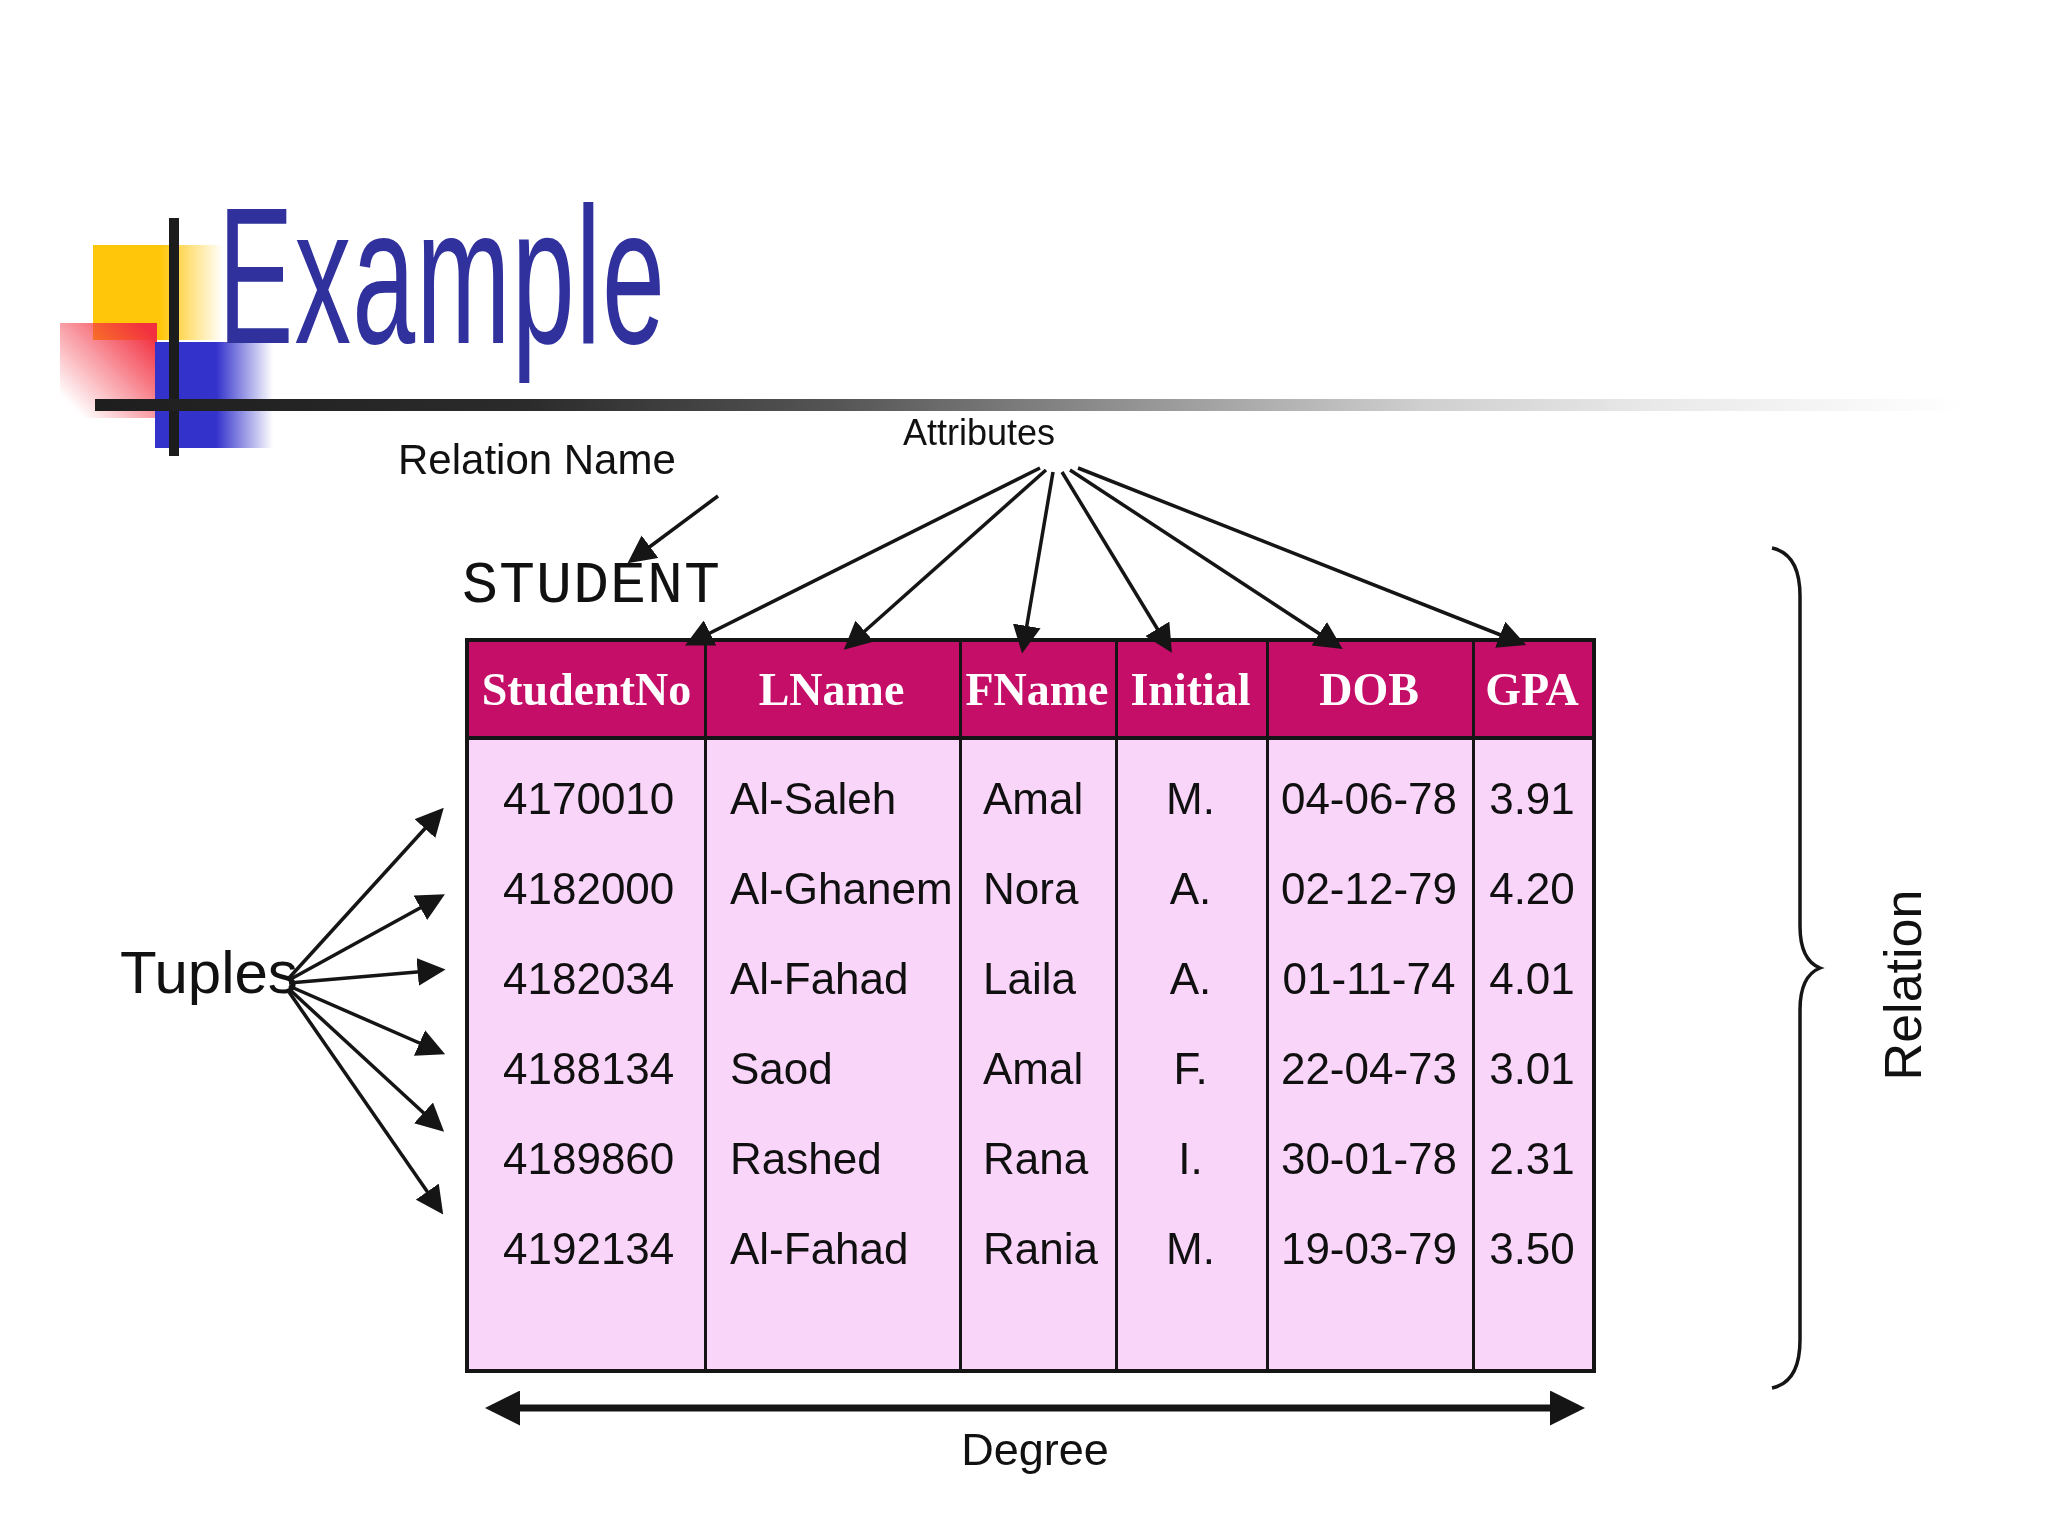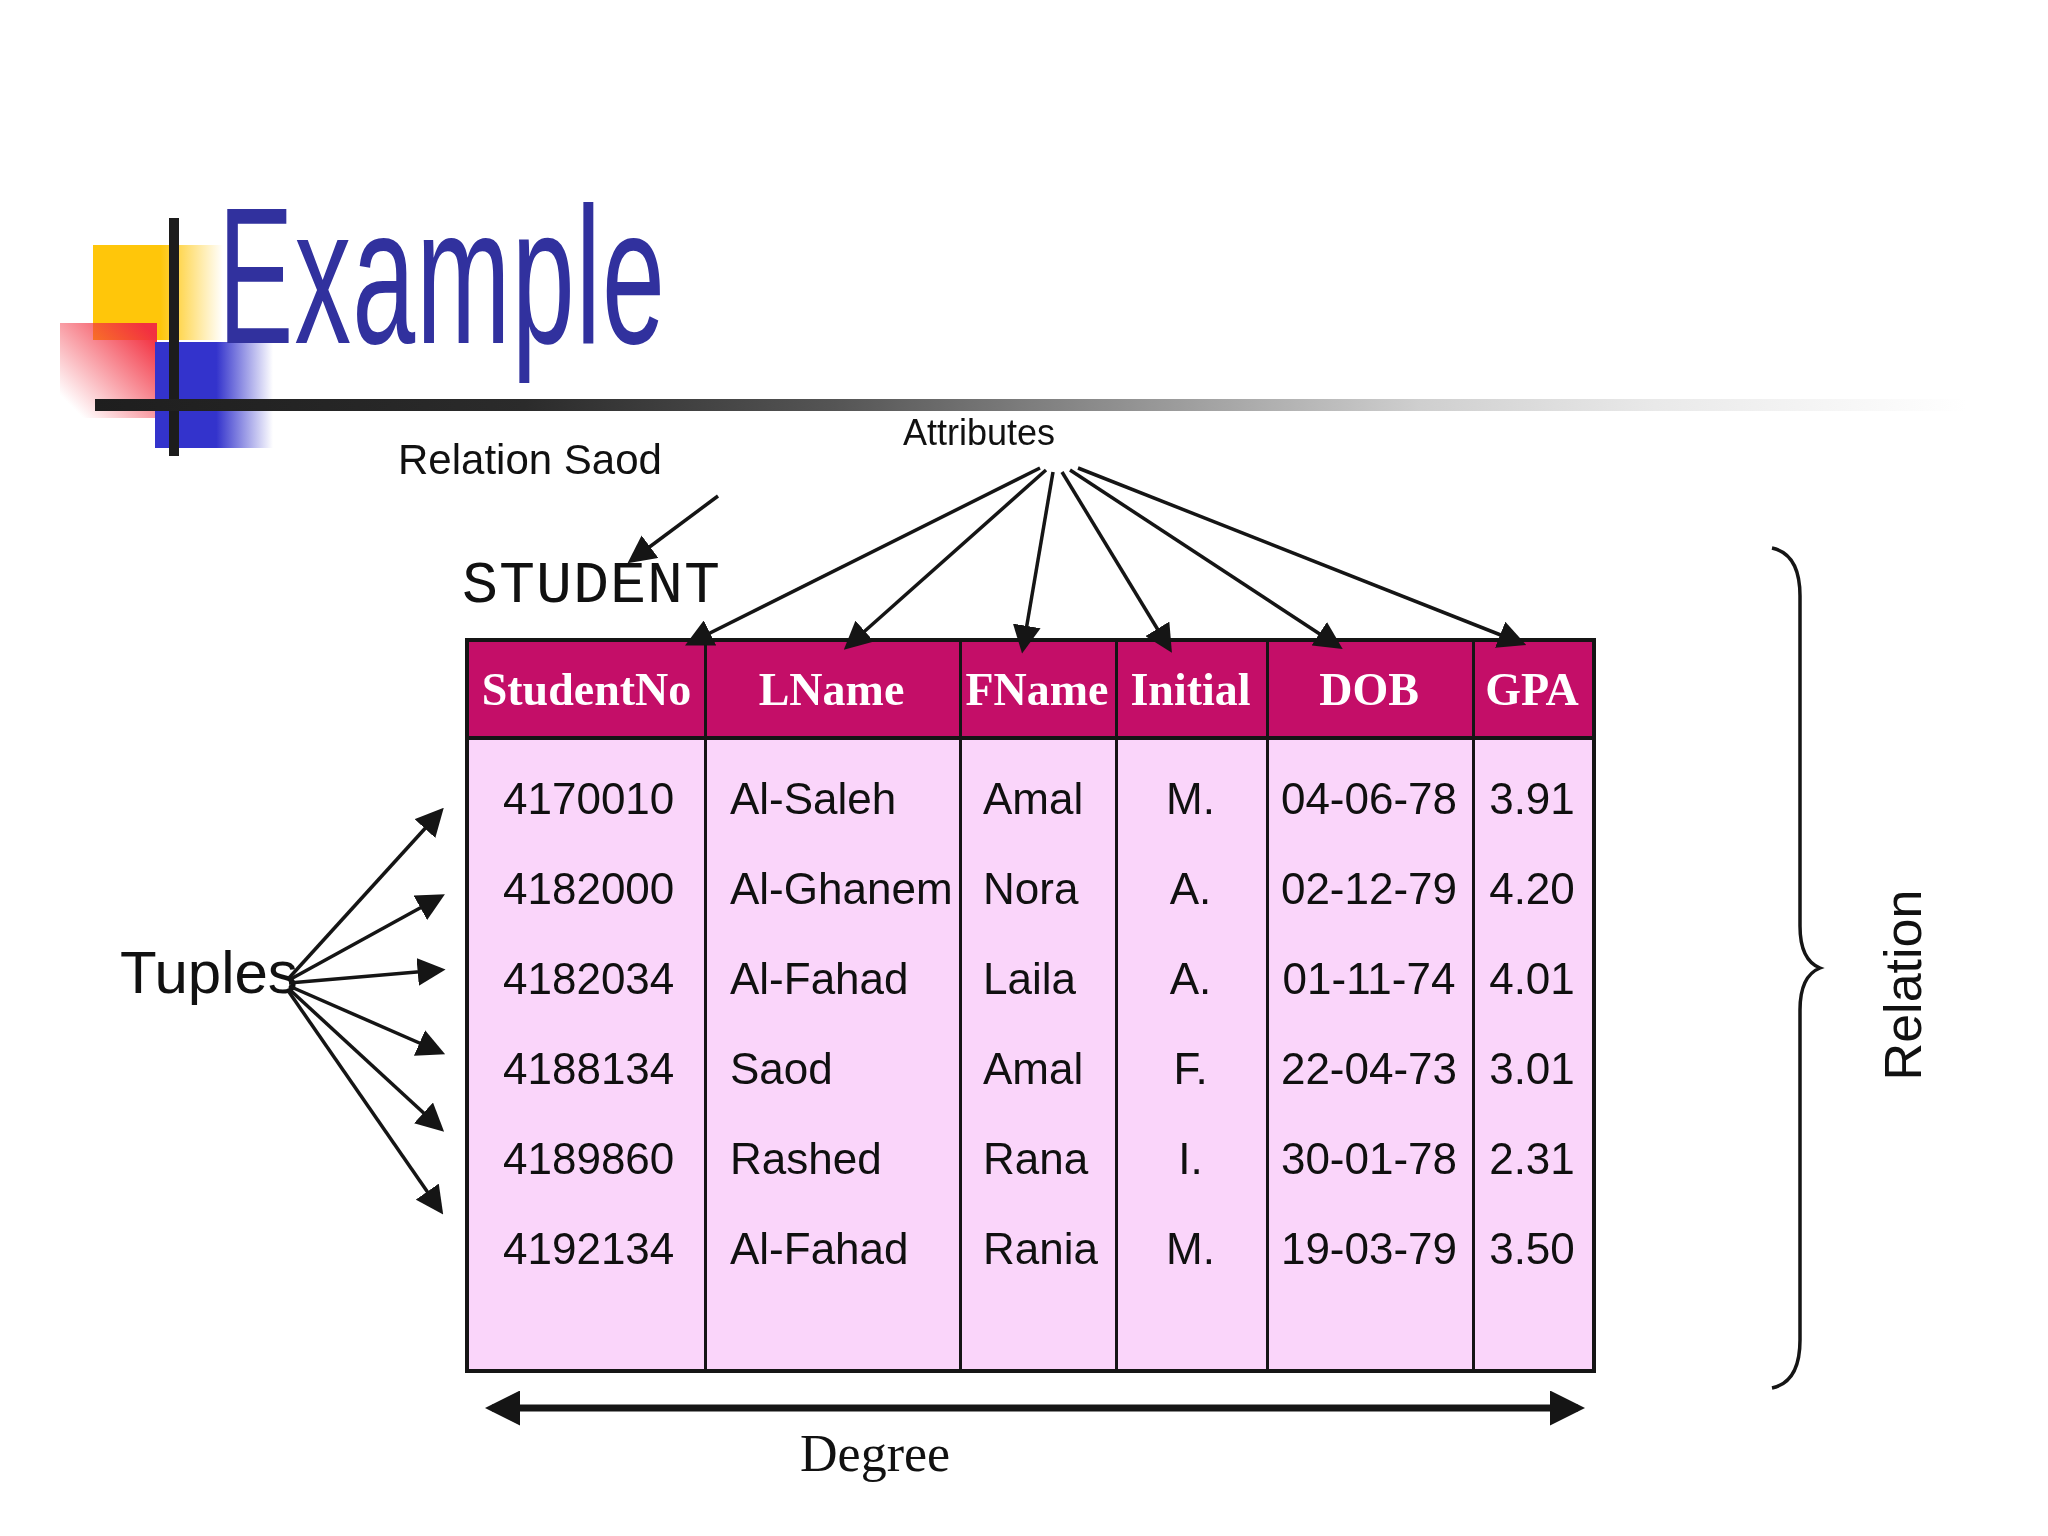--- a/index.html
+++ b/index.html
@@ -19,21 +19,21 @@
     background:linear-gradient(to right,#1e1e1e 0%,#2b2b2b 22%,#555 38%,#9a9a9a 55%,#cfcfcf 68%,#e9e9e9 80%,rgba(255,255,255,0) 96%);}
 
   .title{position:absolute;left:218px;top:168px;font-size:195px;line-height:1.1;
          color:var(--title-color);font-weight:400;letter-spacing:2px;
          transform:scaleX(0.58);transform-origin:0 0;white-space:nowrap;}
 
   .lbl{position:absolute;color:#111;white-space:nowrap;}
   .lbl-relation-name{left:398px;top:436px;font-size:42px;}
   .lbl-attributes{left:903px;top:412px;font-size:36px;}
   .lbl-tuples{left:120px;top:938px;font-size:60px;}
-  .lbl-degree{left:800px;top:1424px;width:470px;font-size:52px;font-family:Liberation Serif, serif;}
+  .lbl-degree{left:800px;top:1424px;width:470px;text-align:center;font-size:45px;}
   .lbl-relation{left:1903px;top:985px;transform:translate(-50%,-50%) rotate(-90deg);font-size:52px;}
   .table-name{position:absolute;left:462px;top:552px;font-size:60px;
               font-family:Liberation Mono, monospace;letter-spacing:1px;}
 
   
   .tbl{position:absolute;left:465px;top:638px;width:1131px;height:735px;
        box-sizing:border-box;border:4px solid #151515;background:var(--body-bg);}
   .grid-row{display:grid;grid-template-columns:235px 255px 156px 151px 206px 120px;}
   .tbl-header{background:var(--header-bg);border-bottom:4px solid #151515;height:94px;}
   .th{display:flex;align-items:center;justify-content:center;
@@ -64,21 +64,21 @@
 
 <div class="slide">
 
   <div class="deco deco-yellow"></div>
   <div class="deco deco-red"></div>
   <div class="deco deco-blue"></div>
   <div class="deco vline"></div>
   <div class="deco hline"></div>
 
   <div class="title">Example</div>
-  <div class="lbl lbl-relation-name">Relation Saod</div>
+  <div class="lbl lbl-relation-name">Relation Name</div>
   <div class="lbl lbl-attributes">Attributes</div>
   <div class="lbl lbl-tuples">Tuples</div>
   <div class="table-name">STUDENT</div>
 
   <div class="tbl">
     <div class="grid-row tbl-header">
         <div class="th c0">StudentNo</div>
         <div class="th c1">LName</div>
         <div class="th c2">FName</div>
         <div class="th c3">Initial</div>

